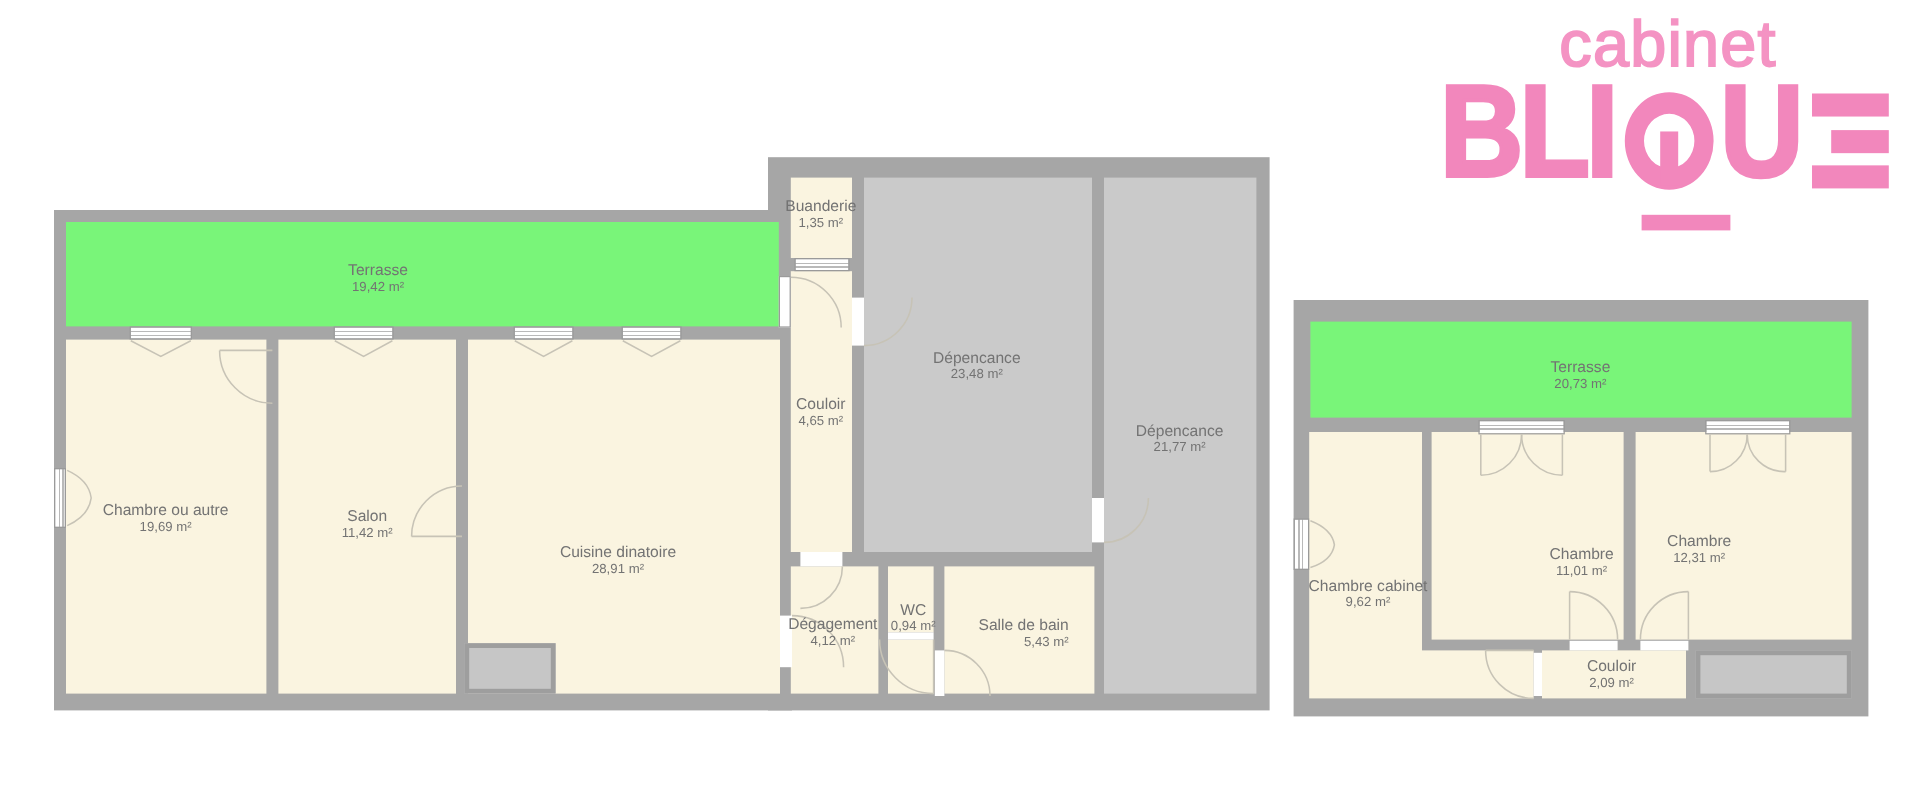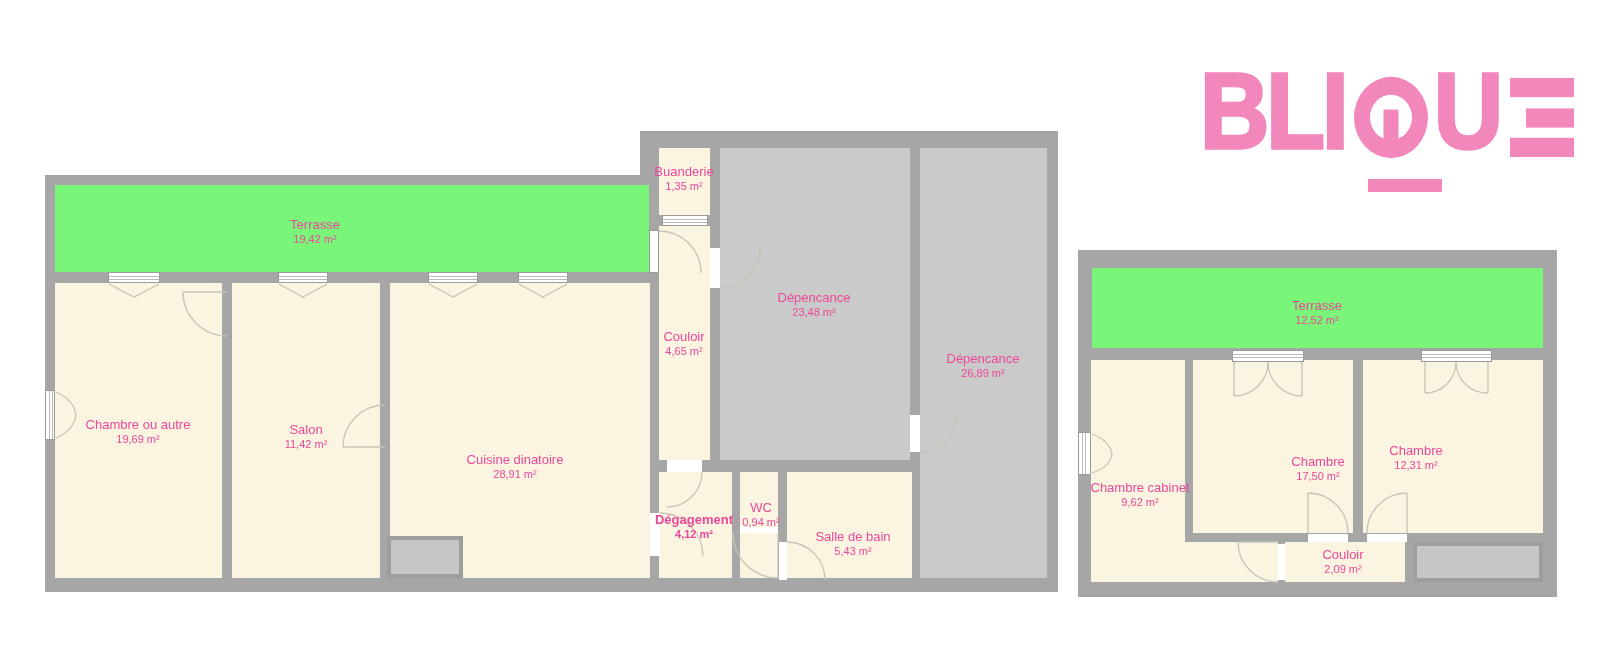--- a/index.html
+++ b/index.html
@@ -15,21 +15,21 @@
   .graybox { background:#c6c6c6; border:4px solid #9e9e9e; box-sizing:border-box; }
 
   
   .win-h, .win-v { box-sizing:border-box; border:1px solid #9a9a9a; }
   .win-h { background:linear-gradient(to bottom, #fff 0 3px, #b9b9b9 3px 4px, #fff 4px 6px, #b9b9b9 6px 7px, #fff 7px); }
   .win-v { background:linear-gradient(to right,  #fff 0 3px, #b9b9b9 3px 4px, #fff 4px 6px, #b9b9b9 6px 7px, #fff 7px); }
   .door-strip { background:#ffffff; }
 
   
   .room-label { position:absolute; transform:translate(-50%,-50%); text-align:center;
-                color:#ec4899; line-height:1.15; white-space:nowrap; }
+                color:#737373; line-height:1.15; white-space:nowrap; }
   .room-label .rname { display:block; font-size:13px; }
   .room-label .rarea { display:block; font-size:11px; }
 
   
   svg.arcs { position:absolute; left:0; top:0; pointer-events:none; }
   svg.arcs path, svg.arcs polyline { fill:none; stroke:#c7c3b6; stroke-width:1.3px; }
 
   
   .logo-cabinet { position:absolute; left:1278px; top:6px; width:224px; text-align:center;
                   font-size:54px; font-weight:400; letter-spacing:1px; color:#f493c3;
@@ -177,56 +177,57 @@
   <div class="room-label" style="left:684px;top:344px;">
     <span class="rname">Couloir</span>
     <span class="rarea">4,65 m²</span>
   </div>
   <div class="room-label" style="left:814px;top:305px;">
     <span class="rname">Dépencance</span>
     <span class="rarea">23,48 m²</span>
   </div>
   <div class="room-label" style="left:983px;top:366px;">
     <span class="rname">Dépencance</span>
-    <span class="rarea">26,89 m²</span>
-  </div>
-  <div class="room-label" style="left:694px;top:527px;font-weight:bold;">
+    <span class="rarea">21,77 m²</span>
+  </div>
+  <div class="room-label" style="left:694px;top:527px;">
     <span class="rname">Dégagement</span>
     <span class="rarea">4,12 m²</span>
   </div>
   <div class="room-label" style="left:761px;top:515px;">
     <span class="rname">WC</span>
     <span class="rarea">0,94 m²</span>
   </div>
-  <div class="room-label" style="left:853px;top:544px;">
+  <div class="room-label" style="left:853px;top:528px;text-align:right;">
     <span class="rname">Salle de bain</span>
     <span class="rarea">5,43 m²</span>
   </div>
 
   <div class="room-label" style="left:1317px;top:313px;">
     <span class="rname">Terrasse</span>
-    <span class="rarea">12,52 m²</span>
+    <span class="rarea">20,73 m²</span>
   </div>
   <div class="room-label" style="left:1140px;top:495px;">
     <span class="rname">Chambre cabinet</span>
     <span class="rarea">9,62 m²</span>
   </div>
   <div class="room-label" style="left:1318px;top:469px;">
     <span class="rname">Chambre</span>
-    <span class="rarea">17,50 m²</span>
+    <span class="rarea">11,01 m²</span>
   </div>
   <div class="room-label" style="left:1416px;top:458px;">
     <span class="rname">Chambre</span>
     <span class="rarea">12,31 m²</span>
   </div>
   <div class="room-label" style="left:1343px;top:562px;">
     <span class="rname">Couloir</span>
     <span class="rarea">2,09 m²</span>
   </div>
 
+  <div class="logo-cabinet">cabinet</div>
   <div class="logo-blique">
     <span class="lt">B</span>
       <span class="lt">L</span>
       <span class="lt">I</span>
       <span class="logo-q"></span>
       <span class="lt">U</span>
       <span class="logo-e">
         <span class="b1"></span>
         <span class="b2"></span>
         <span class="b3"></span>

